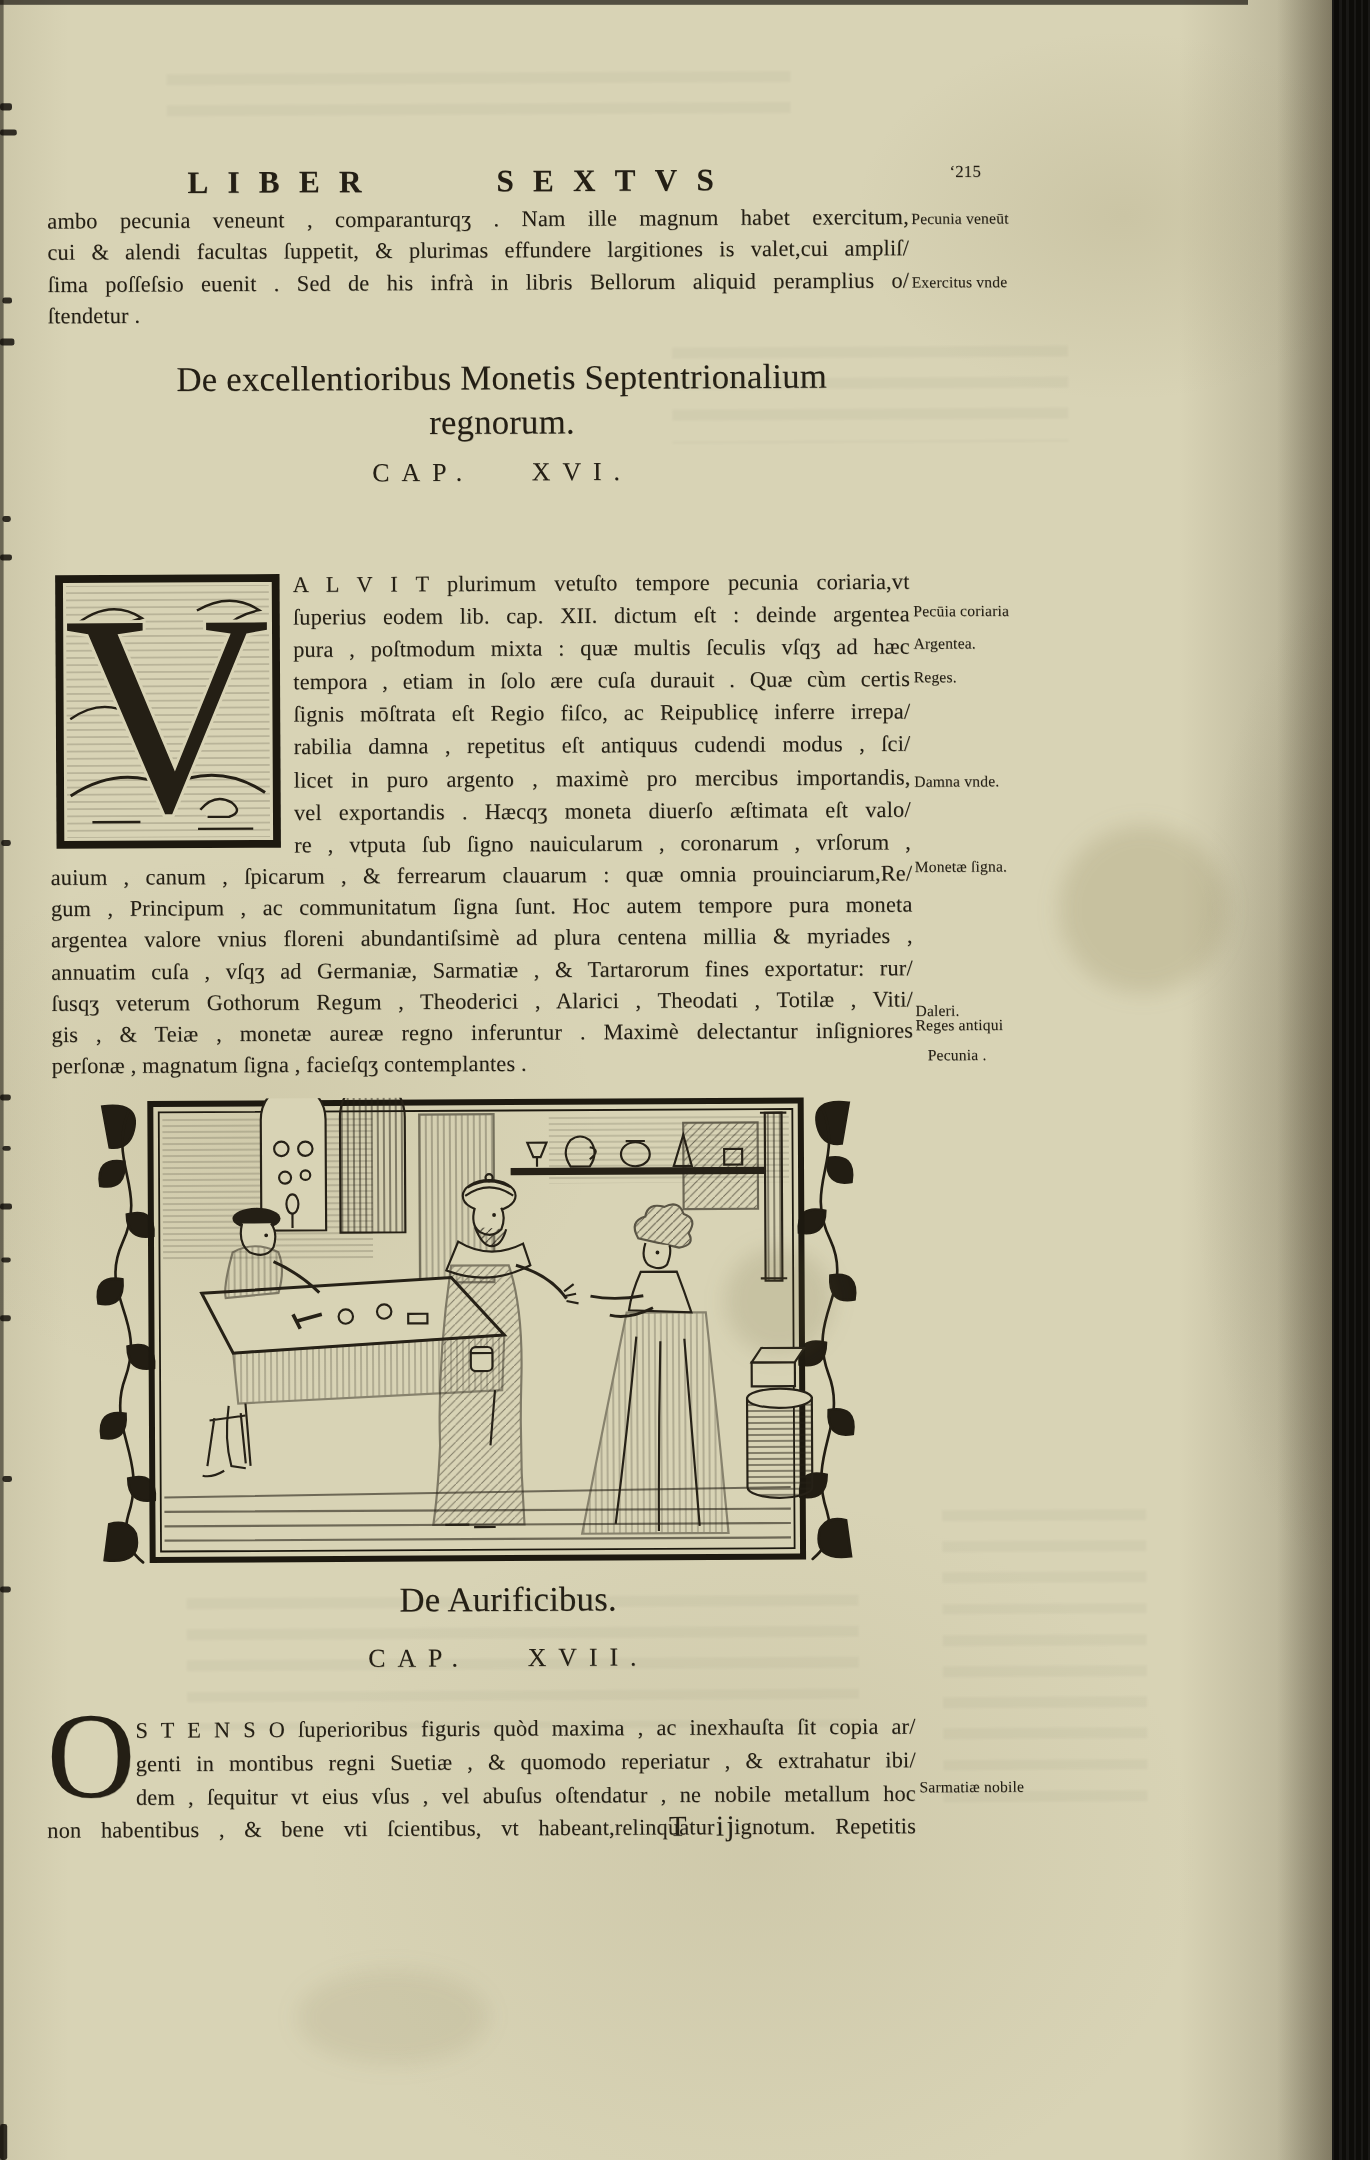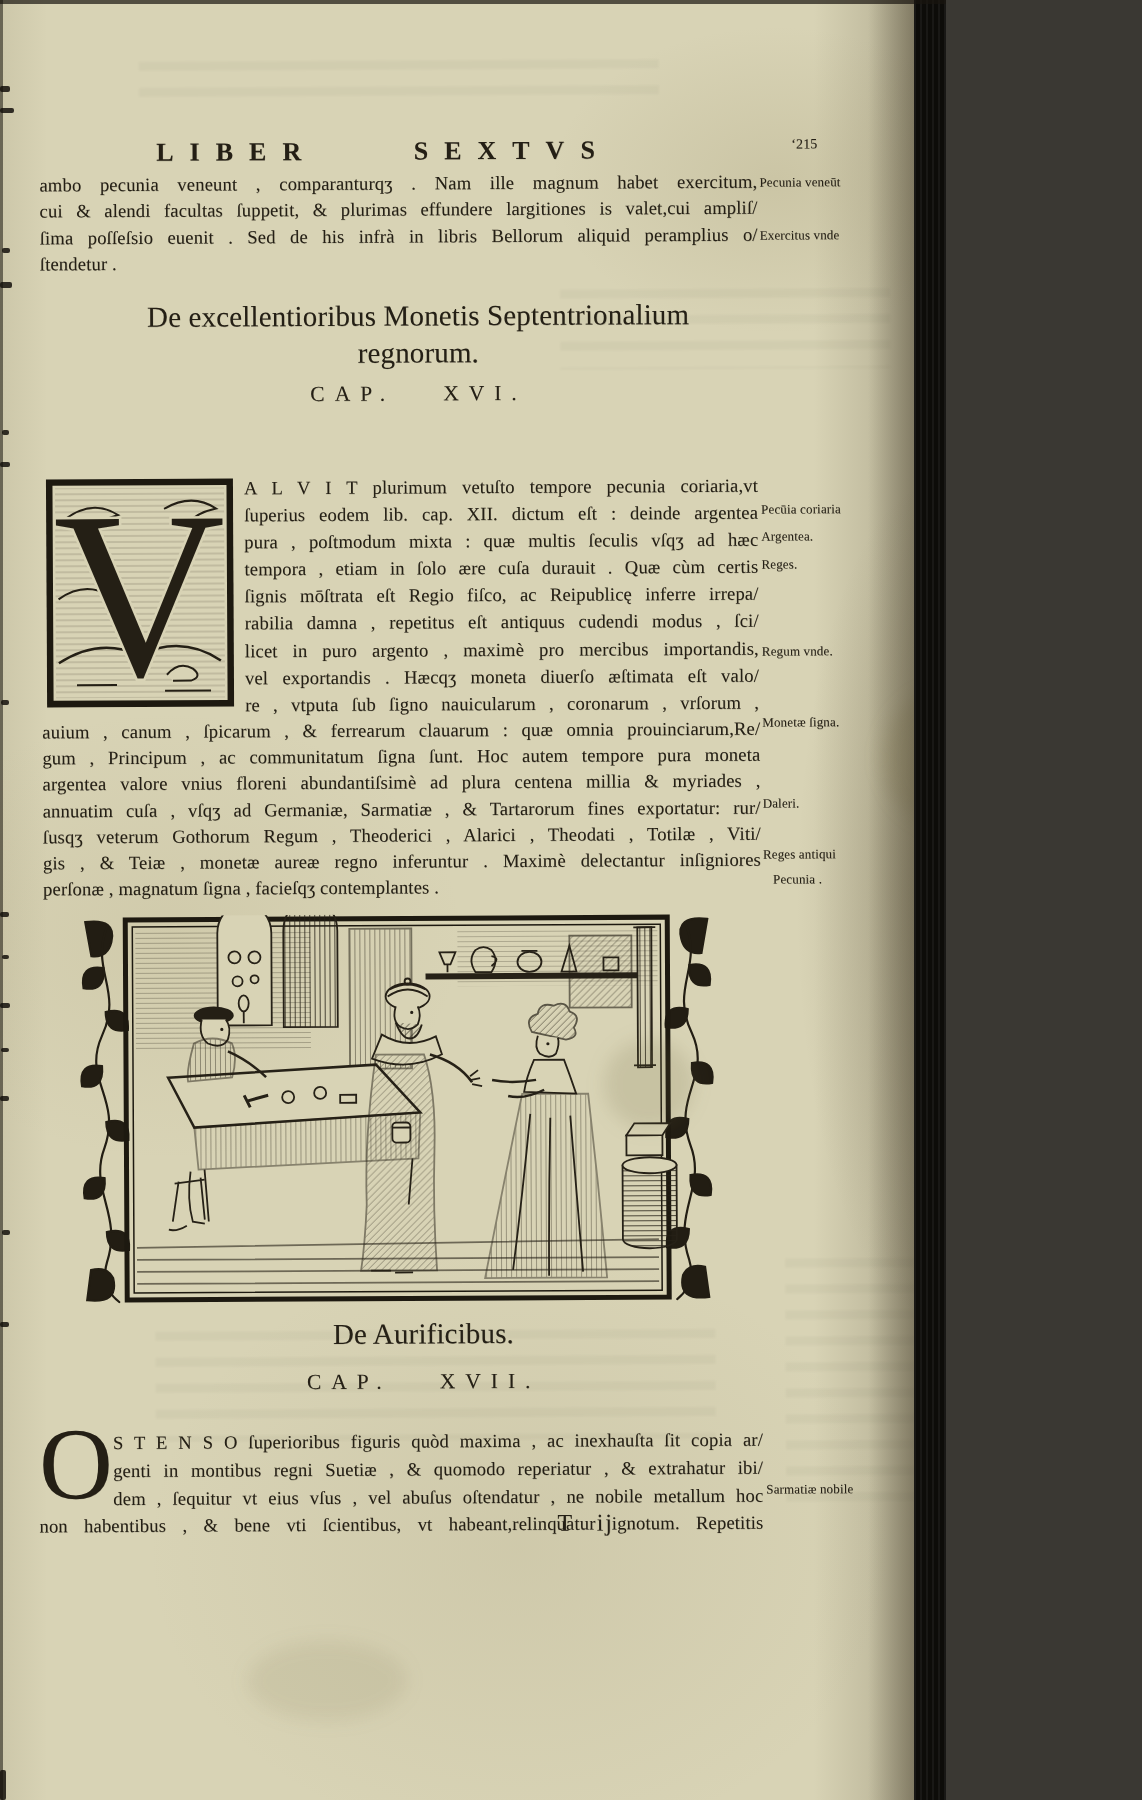--- a/index.html
+++ b/index.html
@@ -1,17 +1,17 @@
 <!DOCTYPE html>
 <html><head>
 <meta charset="utf-8">
 <style>
   html,body{margin:0;padding:0;background:#3a3833;}
   .page{
-    position:relative;width:946px;height:1800px;overflow:hidden;
+    position:relative;width:1142px;height:1800px;overflow:hidden;
     background-color:#d8d3b5;
     background-image:
       radial-gradient(ellipse 320px 220px at 82% 10%, rgba(150,140,100,0.20), transparent 70%),
       radial-gradient(ellipse 420px 320px at 18% 52%, rgba(160,150,110,0.14), transparent 70%),
       radial-gradient(ellipse 520px 420px at 55% 86%, rgba(140,130,95,0.12), transparent 72%),
       radial-gradient(ellipse 200px 600px at 99% 50%, rgba(90,80,55,0.25), transparent 70%),
       linear-gradient(90deg, rgba(120,110,80,0.12), rgba(0,0,0,0) 5%, rgba(0,0,0,0) 86%, rgba(90,82,60,0.30) 97%);
     font-family:"Liberation Serif","DejaVu Serif",serif;
     color:#241f15;
   }
@@ -114,23 +114,23 @@
       <div class="ln jl">argentea valore vnius floreni abundantiſsimè ad plura centena millia &amp; myriades ,</div>
       <div class="ln jl">annuatim cuſa , vſqʒ ad Germaniæ, Sarmatiæ , &amp; Tartarorum fines exportatur: rur/</div>
       <div class="ln jl">ſusqʒ veterum Gothorum Regum , Theoderici , Alarici , Theodati , Totilæ , Viti/</div>
       <div class="ln jl">gis , &amp; Teiæ , monetæ aureæ regno inferuntur .  Maximè delectantur inſigniores</div>
       <div class="ln">perſonæ , magnatum ſigna , facieſqʒ contemplantes .</div>
     </div>
 
     <div class="mnote txt" style="top:503px">Pecūia coriaria</div>
     <div class="mnote txt" style="top:530px">Argentea.</div>
     <div class="mnote txt" style="top:558px">Reges.</div>
-    <div class="mnote txt" style="top:645px">Regum vnde.</div>
+    <div class="mnote txt" style="top:645px">Damna vnde.</div>
     <div class="mnote txt" style="top:716px">Monetæ ſigna.</div>
-    <div class="mnote txt" style="top:797px">Daleri.</div>
+    <div class="mnote txt" style="top:836px">Daleri.</div>
     <div class="mnote txt" style="top:848px">Reges antiqui</div>
     <div class="mnote txt" style="top:873px;left:770px">Pecunia .</div>
 
     <svg class="abs" id="woodcut" width="638" height="390" viewBox="0 0 638 390">
       <defs>
         <pattern id="pH" width="10" height="5" patternUnits="userSpaceOnUse">
             <path d="M0 2.5H10" stroke="#262117" stroke-width="0.8"></path>
           </pattern>
         <pattern id="pV" width="5" height="10" patternUnits="userSpaceOnUse">
             <path d="M2.5 0V10" stroke="#262117" stroke-width="0.8"></path>

